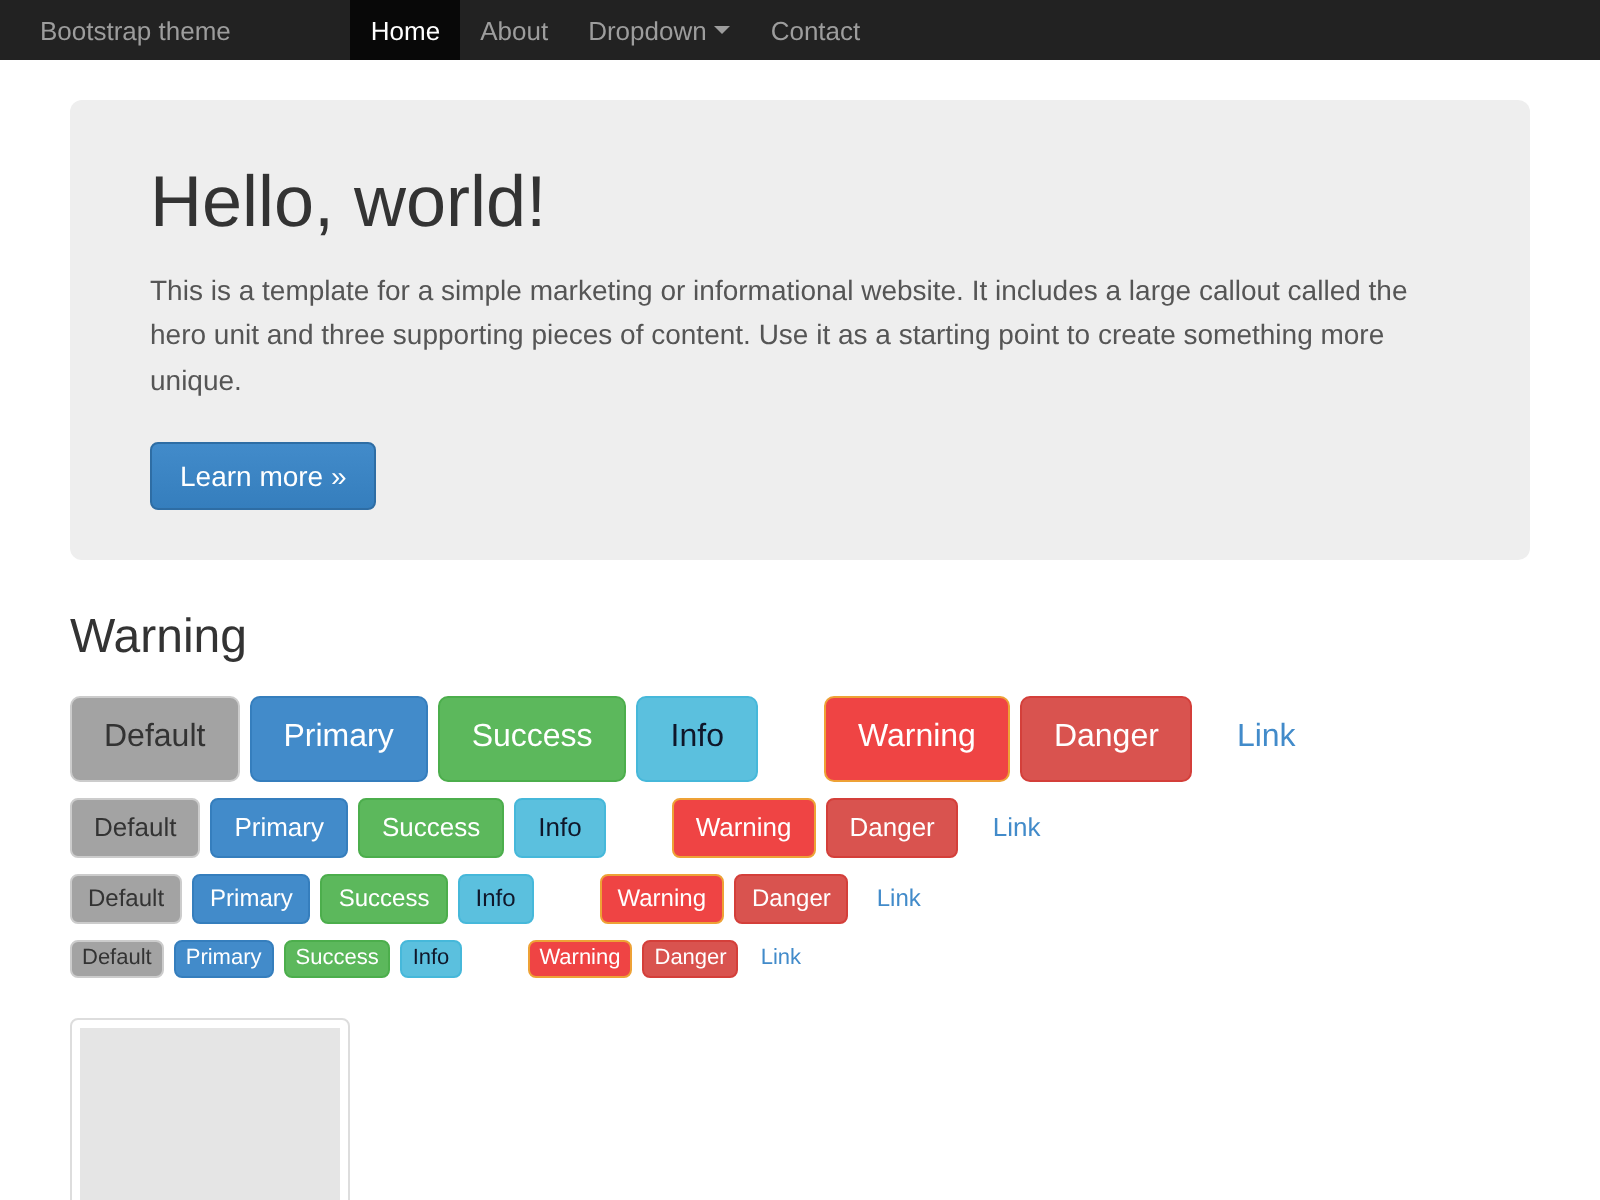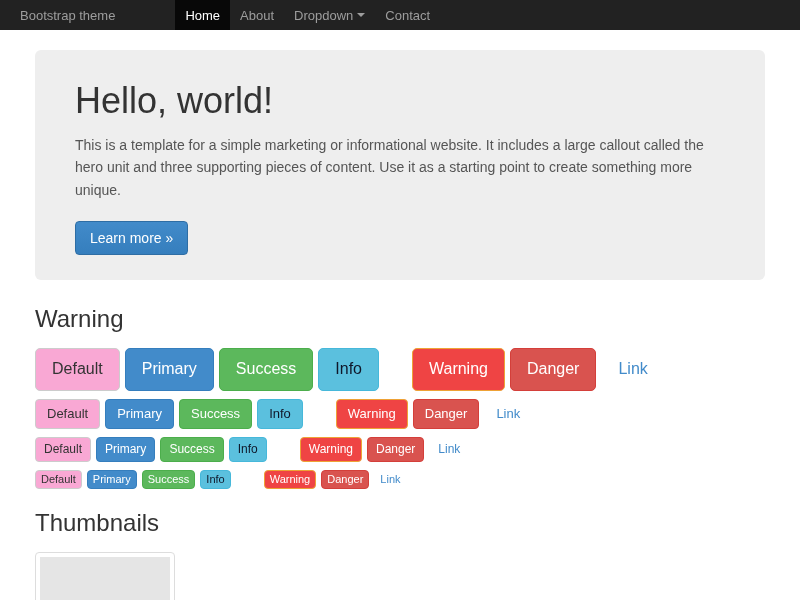--- a/index.html
+++ b/index.html
@@ -113,21 +113,21 @@
       vertical-align: middle;
       border: 1px solid transparent;
       font-size: 14px;
       line-height: 1.4;
     }
     .btn-lg { padding: 9px 16px; font-size: 16px; border-radius: 5px; }
     .btn-md { padding: 5px 11px; font-size: 13px; }
     .btn-sm { padding: 3px 8px; font-size: 12px; }
     .btn-xs { padding: 1px 5px; font-size: 11px; }
 
-    .btn-default { background: #f9a8d4; color: #333; border-color: #ccc; }
+    .btn-default { background: #a3a3a3; color: #333; border-color: #ccc; }
     .btn-primary { background: #428bca; color: #fff; border-color: #357ebd; }
     .btn-success { background: #5cb85c; color: #fff; border-color: #4cae4c; }
     .btn-info { background: #5bc0de; color: #0f172a; border-color: #46b8da; }
     .btn-warning { background: #ef4444; color: #fff; border-color: #eea236; margin-left: 28px; }
     .btn-danger { background: #d9534f; color: #fff; border-color: #d43f3a; }
     .btn-link { background: transparent; color: #428bca; border-color: transparent; text-decoration: none; }
 
     
     .thumbnails-section {
       margin-top: 20px;
@@ -216,21 +216,20 @@
       <button class="btn btn-primary btn-xs">Primary</button>
       <button class="btn btn-success btn-xs">Success</button>
       <button class="btn btn-info btn-xs">Info</button>
       <button class="btn btn-warning btn-xs">Warning</button>
       <button class="btn btn-danger btn-xs">Danger</button>
       <button class="btn btn-link btn-xs">Link</button>
     </div>
   </div>
 
   <div class="thumbnails-section">
-    <h2 class="section-title">Thumbnails</h2>
     <div class="thumbnail">
       <div class="thumbnail-inner">
         
       </div>
     </div>
   </div>
 
 </div>
 
 </body></html>

